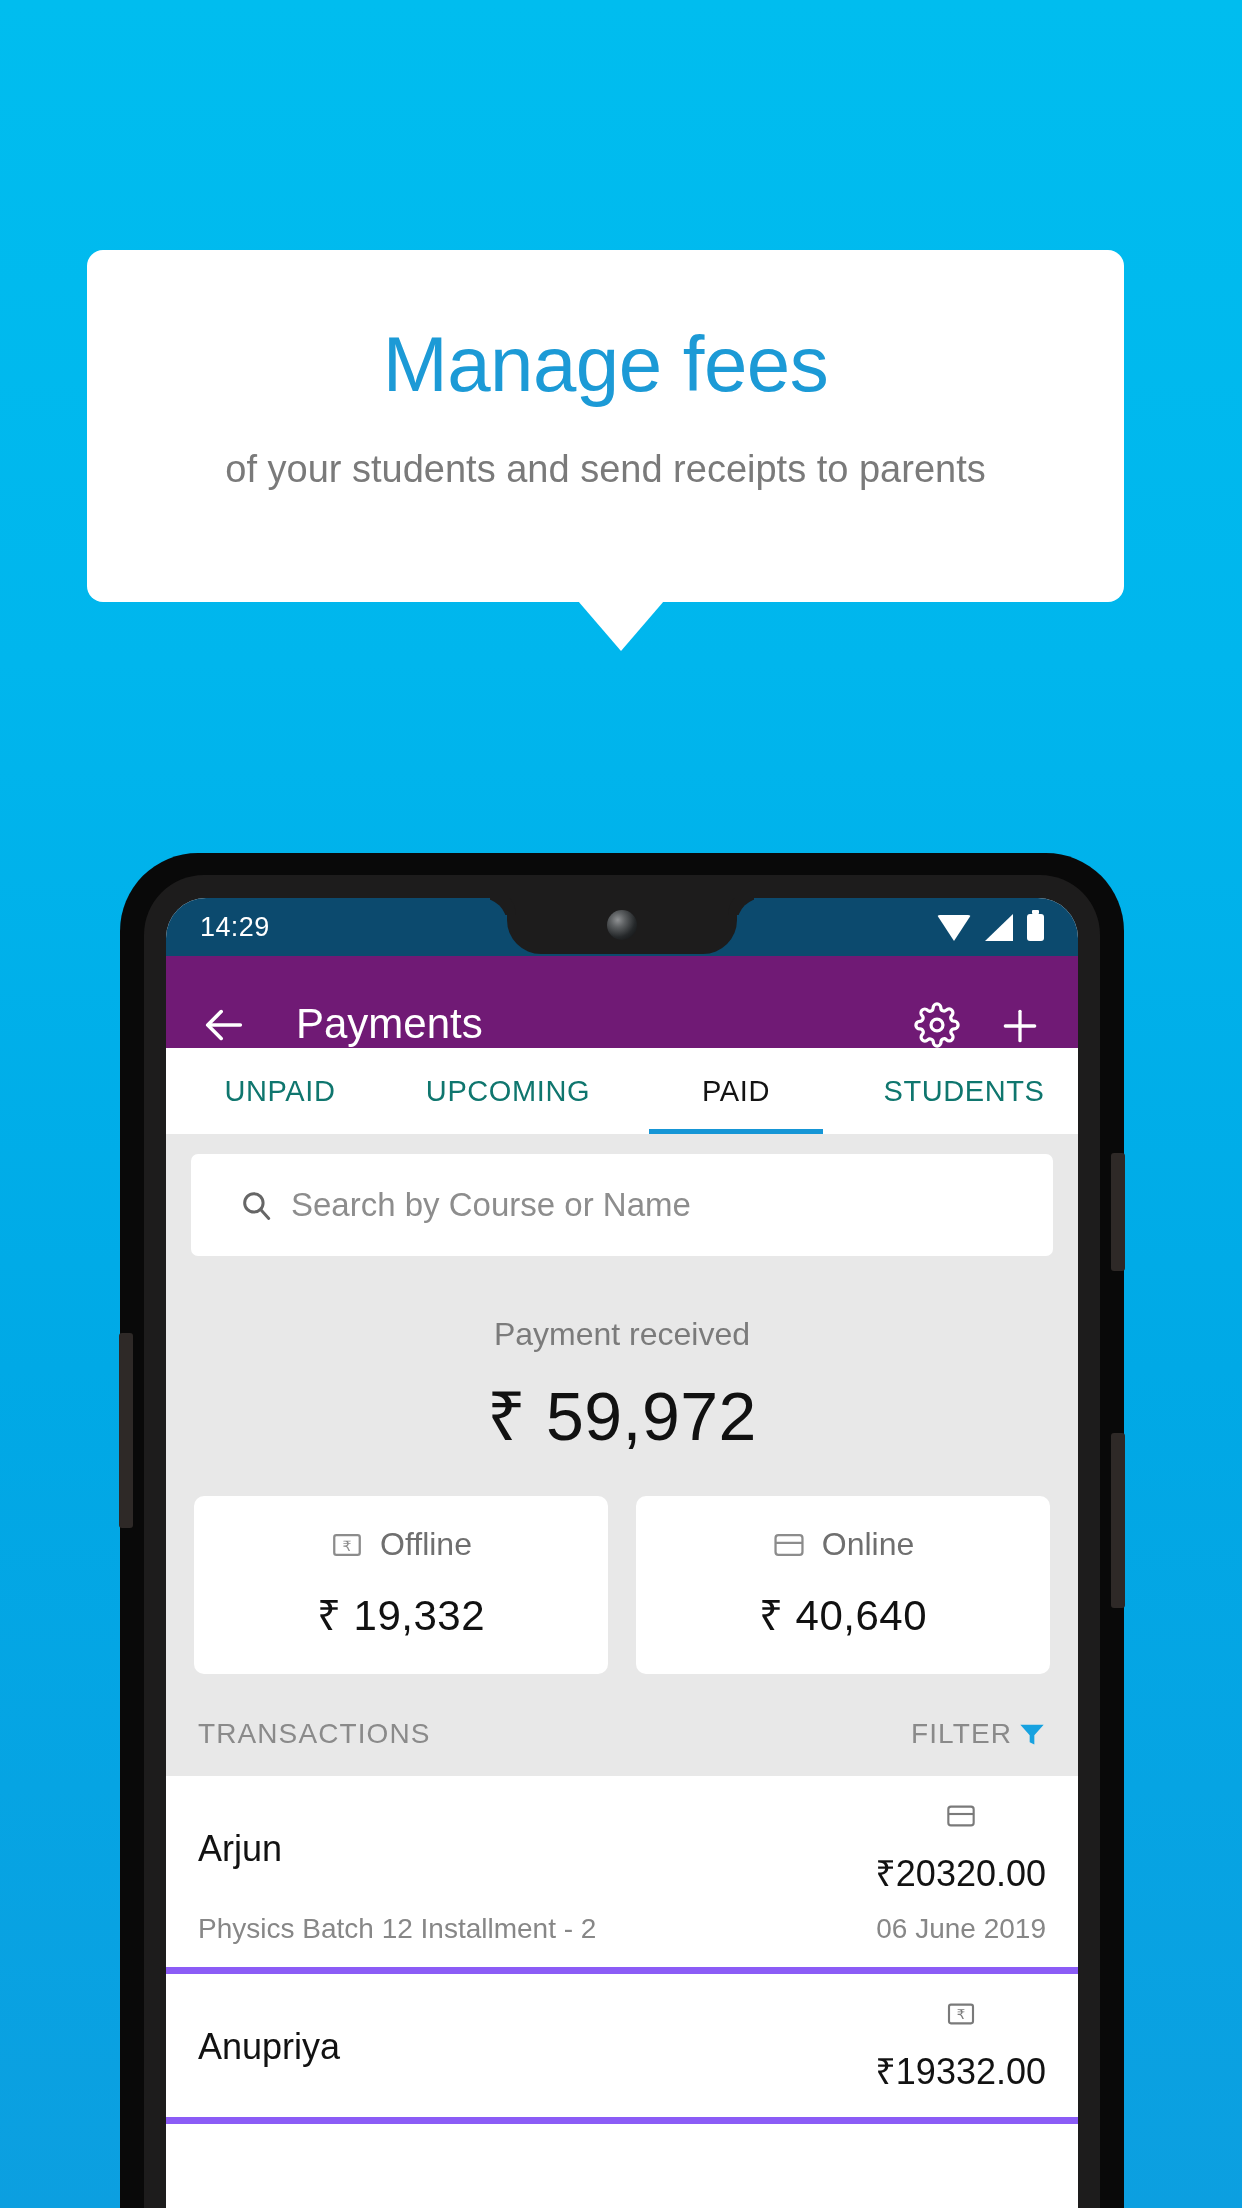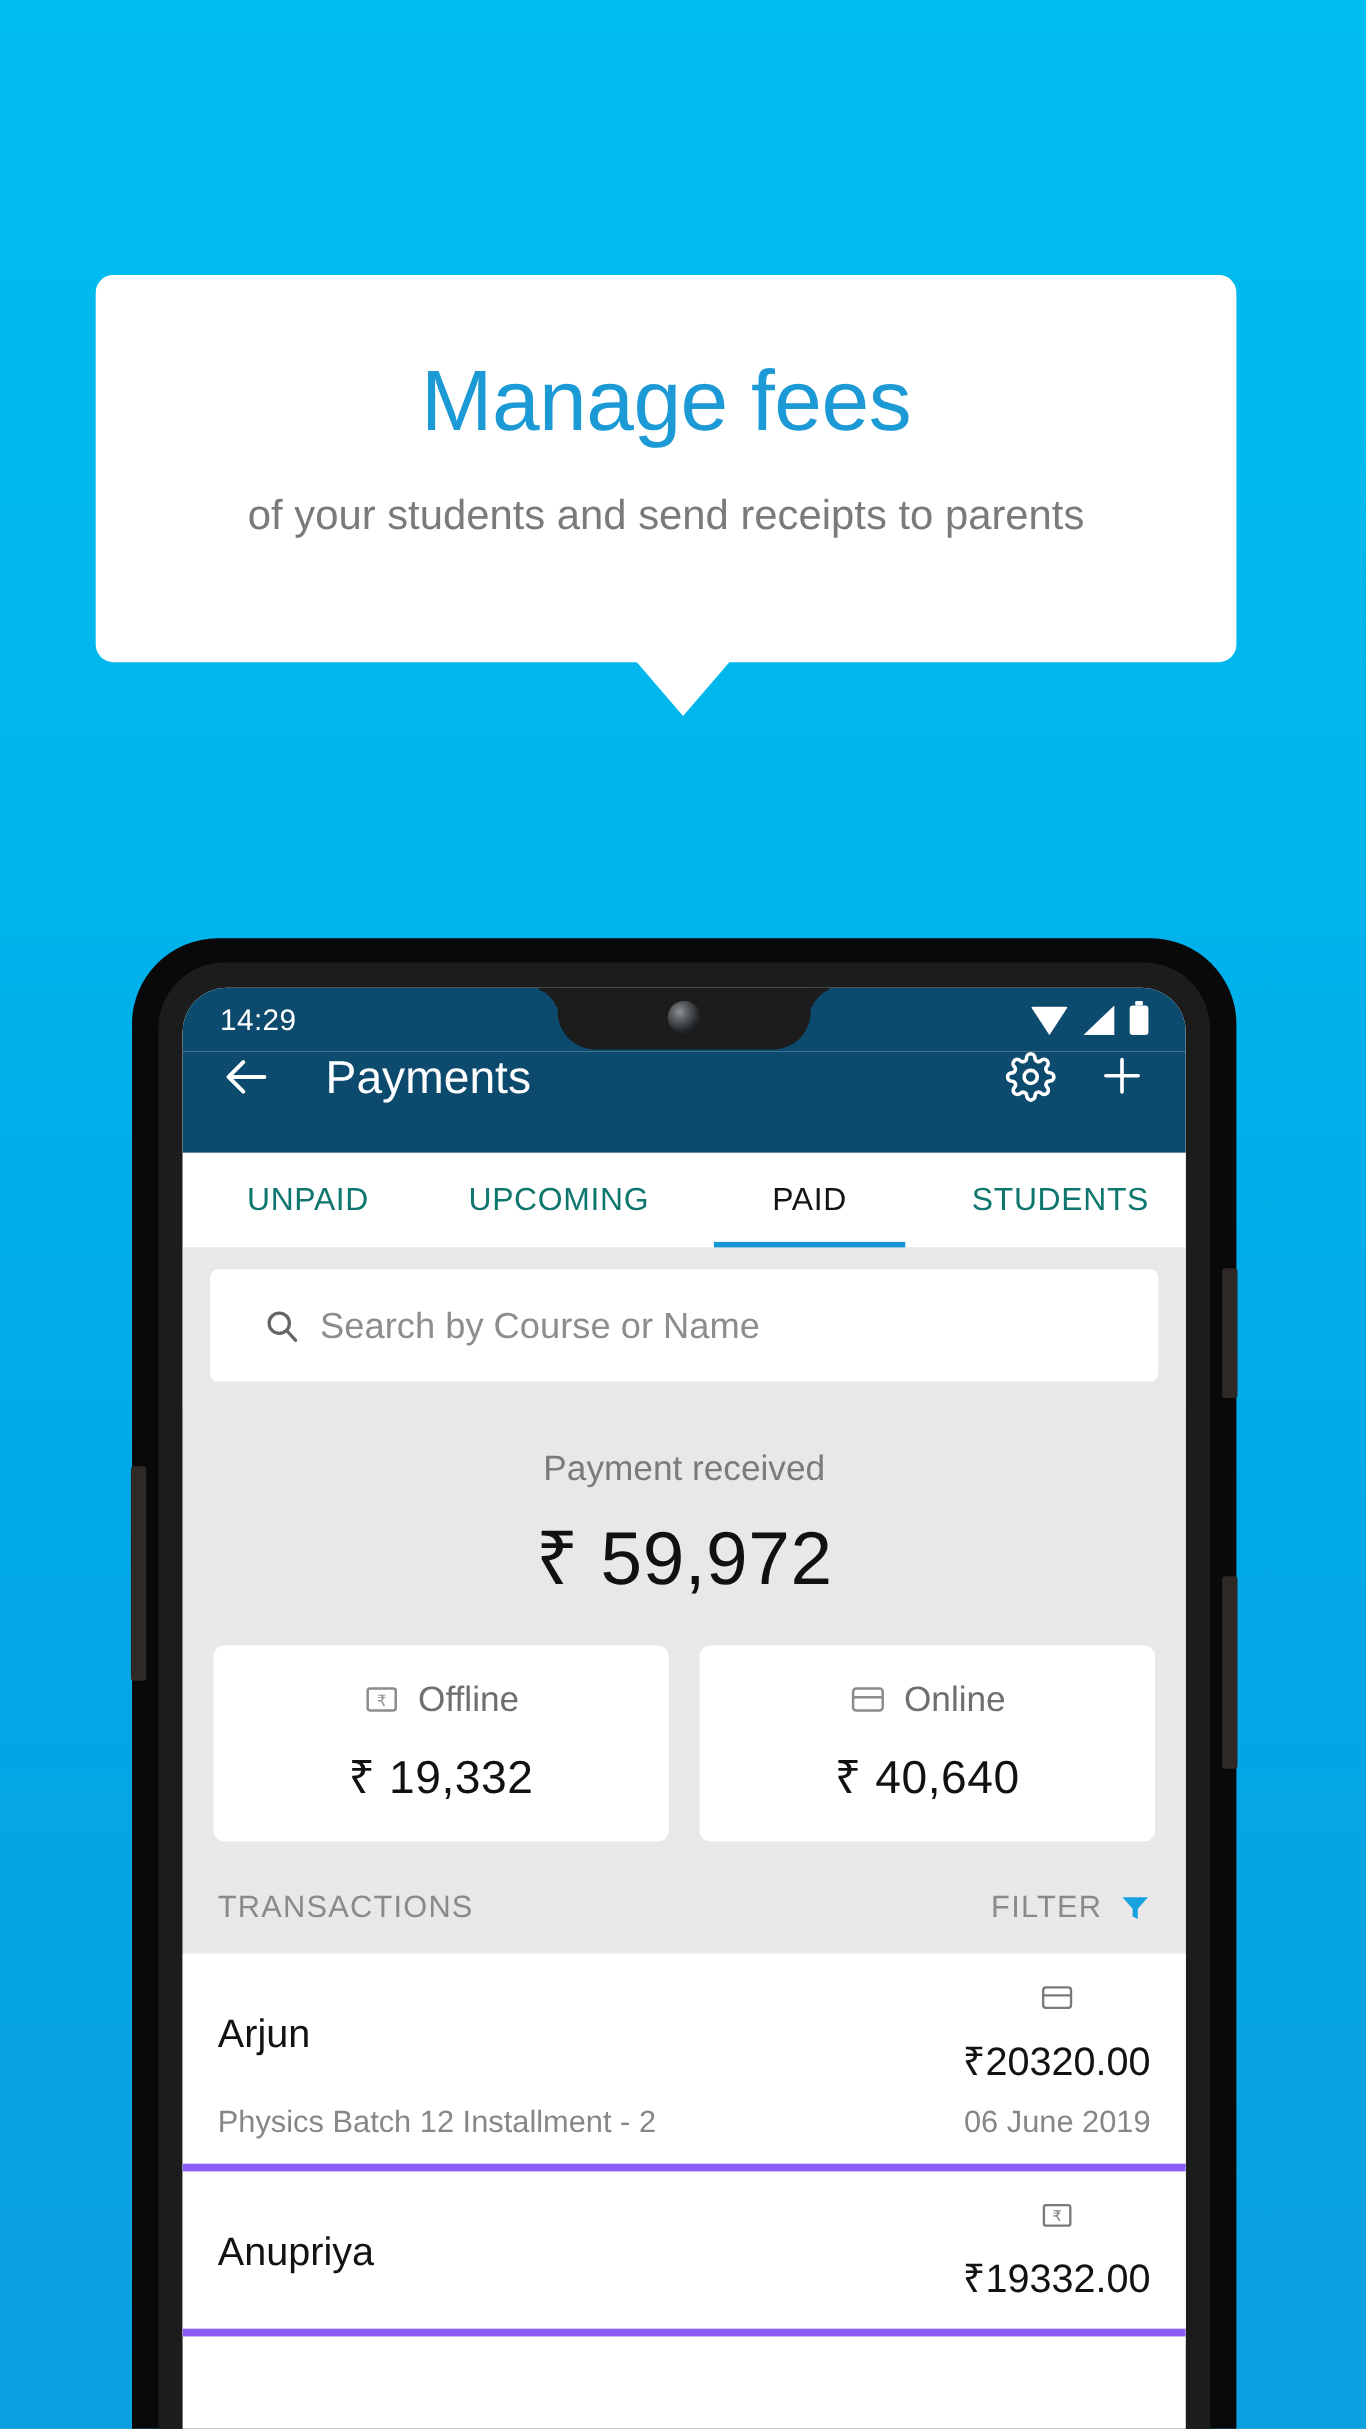--- a/index.html
+++ b/index.html
@@ -155,23 +155,23 @@
     left:50%; transform:translateX(-50%);
     top:12px;
     width:30px; height:30px;
     border-radius:50%;
     background:radial-gradient(circle at 36% 33%, #8f9193 0%, #5d6062 26%, #25282a 62%, #0a0b0c 100%);
   }
 
   
   .appbar {
     height:92px;
-    background:#0c4a6e;
-    display:flex;
-    align-items:flex-start;
+    background:#701a75;
+    display:flex;
+    align-items:flex-end;
     padding:0 36px;
     color:#ffffff;
   }
   .appbar-title {
     font-size:42px;
     font-weight:400;
     margin-left:48px;
     flex:1;
   }
   .appbar-icon { display:flex; align-items:center; justify-content:center; }
@@ -260,21 +260,21 @@
 
   .listhead {
     display:flex;
     align-items:center;
     justify-content:space-between;
     padding:44px 32px 26px 32px;
     color:#8a8a8a;
     font-size:28px;
     letter-spacing:1.1px;
   }
-  .filter-wrap { display:flex; align-items:center; gap:16px; }
+  .filter-wrap { display:flex; align-items:center; gap:6px; }
   .ic-filter { width:28px; height:28px; }
 
   .txn-list { background:#ffffff; }
   .txn {
     padding:24px 32px 22px 32px;
     border-bottom:7px solid #8b5cf6;
   }
   .txn-row1, .txn-row2 { display:flex; align-items:center; justify-content:space-between; }
   .txn-name { font-size:36px; color:#121212; }
   .txn-amt-wrap { display:flex; align-items:center; gap:16px;flex-direction:column; }

